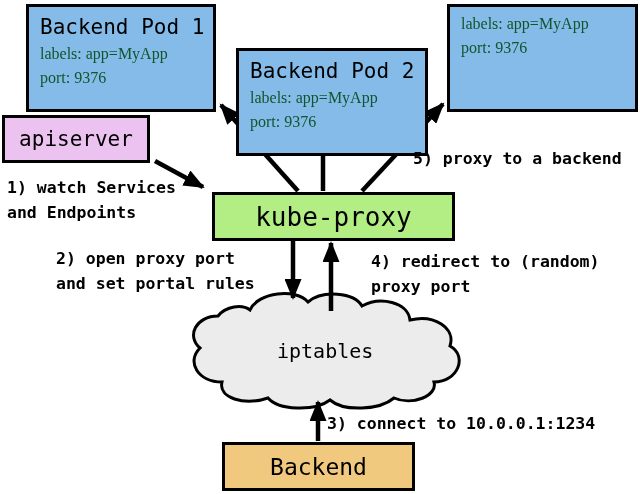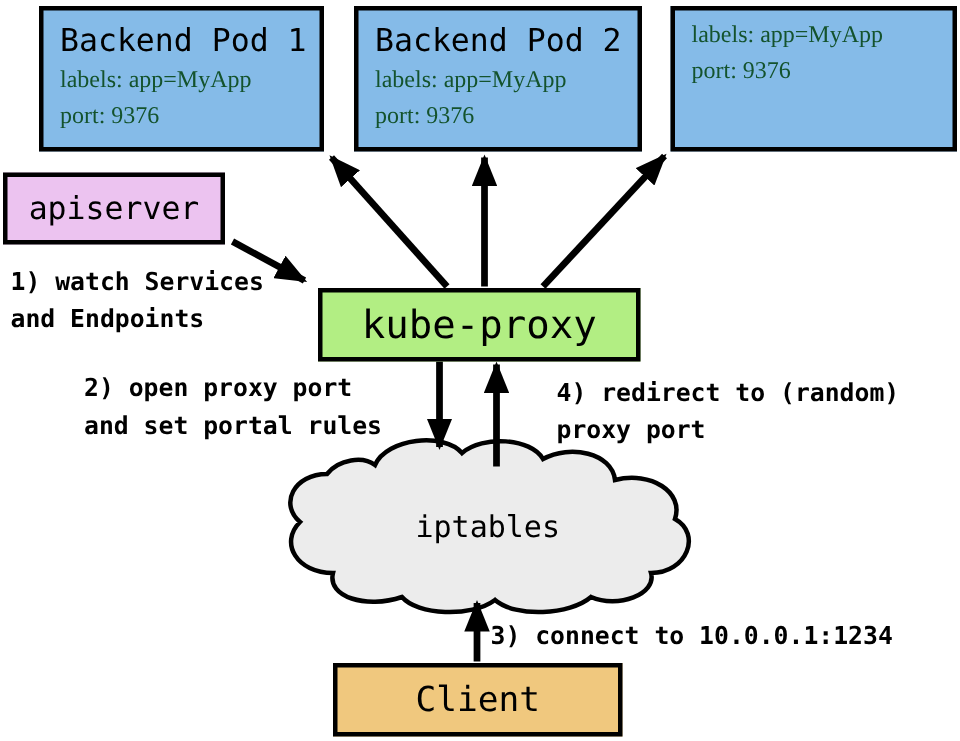--- a/index.html
+++ b/index.html
@@ -2,27 +2,27 @@
 <html style="--pod-fill: #85bbe8; --apiserver-fill: #ecc3f0; --kube-proxy-fill: #b2ee83; --client-fill: #f0c87e; --cloud-fill: #ececec; --border: #000000; --arrow: #000000; --background: #ffffff;"><head>
 <meta charset="utf-8">
 <style>
   html,body{margin:0;padding:0;background:#fff;}
   #canvas{
     position:relative;width:640px;height:494px;background:var(--background,#fff);
     font-family:"DejaVu Sans Mono","Liberation Mono",monospace;overflow:hidden;
   }
   #arrow-layer{position:absolute;left:0;top:0;width:640px;height:494px;}
   .box{position:absolute;box-sizing:border-box;border:3px solid var(--border,#000);}
-  .pod{width:190px;height:97px;top:4px;background:var(--pod-fill,#85bbe8);padding:5px 0 0 11px;}
-  .pod1{left:26px;} .pod2{left:236px;width:192px;} .pod3{left:447px;width:191px;}
+  .pod{width:190px;height:108px;top:4px;background:var(--pod-fill,#85bbe8);padding:5px 0 0 11px;}
+  .pod1{left:26px;} .pod2{left:236px;width:192px;margin-top:44px;} .pod3{left:447px;width:191px;}
   .pod-title{font-size:21px;line-height:30px;color:#000;}
   .pod-line{font-size:16px;line-height:24px;color:#14532d;font-family:Liberation Serif, serif;}
   .apiserver{left:2px;top:115px;width:148px;height:48px;background:var(--apiserver-fill,#ecc3f0);
     font-size:21px;display:flex;align-items:center;justify-content:center;}
-  .kubeproxy{left:212px;top:192px;width:215px;height:49px;background:var(--kube-proxy-fill,#b2ee83);
+  .kubeproxy{left:212px;top:192px;width:243px;height:49px;background:var(--kube-proxy-fill,#b2ee83);
     font-size:26px;display:flex;align-items:center;justify-content:center;}
   .client{left:222px;top:442px;width:193px;height:49px;background:var(--client-fill,#f0c87e);
     font-size:23px;display:flex;align-items:center;justify-content:center;}
   .step{position:absolute;font-size:16.5px;font-weight:bold;line-height:25px;color:#000;white-space:pre-line;}
   .step1{left:7px;top:175px;}
   .step2{left:56px;top:246px;}
   .step3{left:327px;top:411px;}
   .step4{left:371px;top:249px;}
   .step5{left:413px;top:146px;}
   .cloud-label{position:absolute;left:277px;top:339px;width:80px;text-align:center;font-size:20px;color:#000;}
@@ -85,24 +85,25 @@
     <span>apiserver</span>
   </div>
 
   <div class="box kubeproxy">
     <span>kube-proxy</span>
   </div>
 
   <div class="cloud-label">iptables</div>
 
   <div class="box client">
-    <span>Client</span>
+    <span>Backend</span>
   </div>
 
   <div class="step step1">1) watch Services
 and Endpoints</div>
   <div class="step step2">2) open proxy port
 and set portal rules</div>
   <div class="step step3">3) connect to 10.0.0.1:1234</div>
   <div class="step step4">4) redirect to (random)
 proxy port</div>
+  <div class="step step5">5) proxy to a backend</div>
 
 </div>
 
 </body></html>

